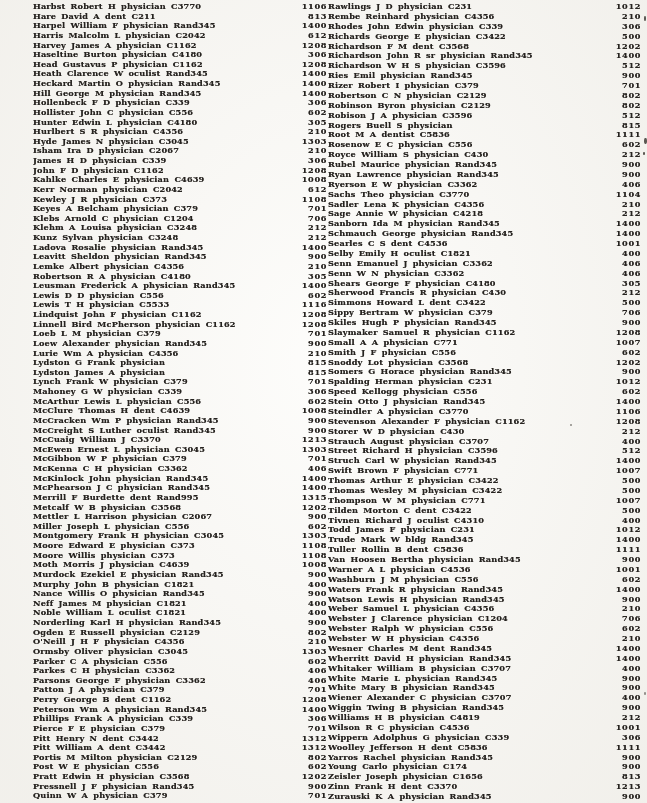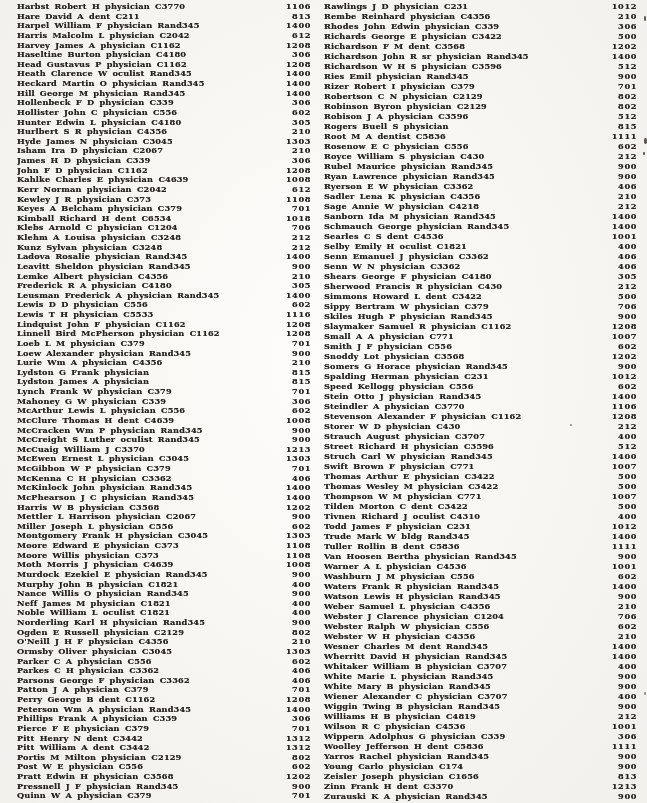--- a/index.html
+++ b/index.html
@@ -18,29 +18,30 @@
     width: 647px;
     height: 803px;
     padding: 2px 6px 2px 17px;
     display: flex;
     font-family: "DejaVu Serif", "Liberation Serif", serif;
     font-weight: 700;
     color: var(--ink, #262320);
     background:
       radial-gradient(ellipse at 50% 45%, rgba(255,255,255,0.55), rgba(120,110,95,0.07) 95%),
       var(--paper, #fbfaf6);
+    justify-content: flex-end;
   }
   .col {
     display: flex;
     flex-direction: column;
     justify-content: space-between;
     height: 799px;
   }
   .col-left  { width: 294px; }
-  .col-right { width: 313px; margin-left: 13px; }
+  .col-right { width: 313px; margin-left: 1px; }
   .row {
     display: flex;
     align-items: baseline;
     white-space: nowrap;
     font-size: 8.2px;
     line-height: 9px;
     letter-spacing: 0.15px;
     word-spacing: 2.2px;
     text-shadow: 0 0 0.45px rgba(38, 33, 28, 0.6);
   }
@@ -170,24 +171,20 @@
   <div class="row">
     <span class="entry-text">Kewley J R physician C373</span>
     <span class="entry-num">1108</span>
   </div>
 
   <div class="row">
     <span class="entry-text">Keyes A Belcham physician C379</span>
     <span class="entry-num">701</span>
   </div>
 
-  <div class="row">
-    <span class="entry-text">Kimball Richard H dent C6534</span>
-    <span class="entry-num">1018</span>
-  </div>
 
   <div class="row">
     <span class="entry-text">Klebs Arnold C physician C1204</span>
     <span class="entry-num">706</span>
   </div>
 
   <div class="row">
     <span class="entry-text">Klehm A Louisa physician C3248</span>
     <span class="entry-num">212</span>
   </div>
@@ -206,21 +203,21 @@
     <span class="entry-text">Leavitt Sheldon physician Rand345</span>
     <span class="entry-num">900</span>
   </div>
 
   <div class="row">
     <span class="entry-text">Lemke Albert physician C4356</span>
     <span class="entry-num">210</span>
   </div>
 
   <div class="row">
-    <span class="entry-text">Frederick R A physician C4180</span>
+    <span class="entry-text">Robertson R A physician C4180</span>
     <span class="entry-num">305</span>
   </div>
 
   <div class="row">
     <span class="entry-text">Leusman Frederick A physician Rand345</span>
     <span class="entry-num">1400</span>
   </div>
 
   <div class="row">
     <span class="entry-text">Lewis D D physician C556</span>
@@ -321,23 +318,27 @@
   <div class="row">
     <span class="entry-text">McKinlock John physician Rand345</span>
     <span class="entry-num">1400</span>
   </div>
 
   <div class="row">
     <span class="entry-text">McPhearson J C physician Rand345</span>
     <span class="entry-num">1400</span>
   </div>
 
-
-  <div class="row">
-    <span class="entry-text">Harris W B physician C3568</span>
+  <div class="row">
+    <span class="entry-text">Merrill F Burdette dent Rand995</span>
+    <span class="entry-num">1315</span>
+  </div>
+
+  <div class="row">
+    <span class="entry-text">Metcalf W B physician C3568</span>
     <span class="entry-num">1202</span>
   </div>
 
   <div class="row">
     <span class="entry-text">Mettler L Harrison physician C2067</span>
     <span class="entry-num">900</span>
   </div>
 
   <div class="row">
     <span class="entry-text">Miller Joseph L physician C556</span>
@@ -574,20 +575,24 @@
   <div class="row">
     <span class="entry-text">Ryan Lawrence physician Rand345</span>
     <span class="entry-num">900</span>
   </div>
 
   <div class="row">
     <span class="entry-text">Ryerson E W physician C3362</span>
     <span class="entry-num">406</span>
   </div>
 
+  <div class="row">
+    <span class="entry-text">Sachs Theo physician C3770</span>
+    <span class="entry-num">1104</span>
+  </div>
 
   <div class="row">
     <span class="entry-text">Sadler Lena K physician C4356</span>
     <span class="entry-num">210</span>
   </div>
 
   <div class="row">
     <span class="entry-text">Sage Annie W physician C4218</span>
     <span class="entry-num">212</span>
   </div>

